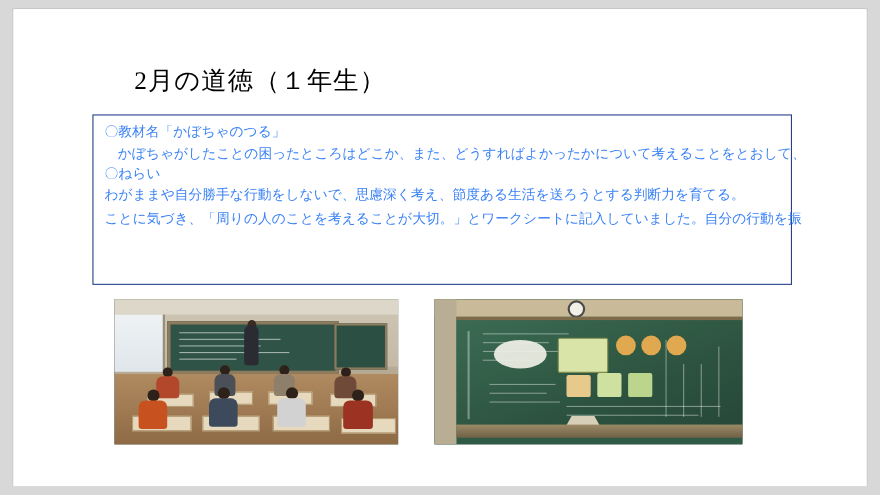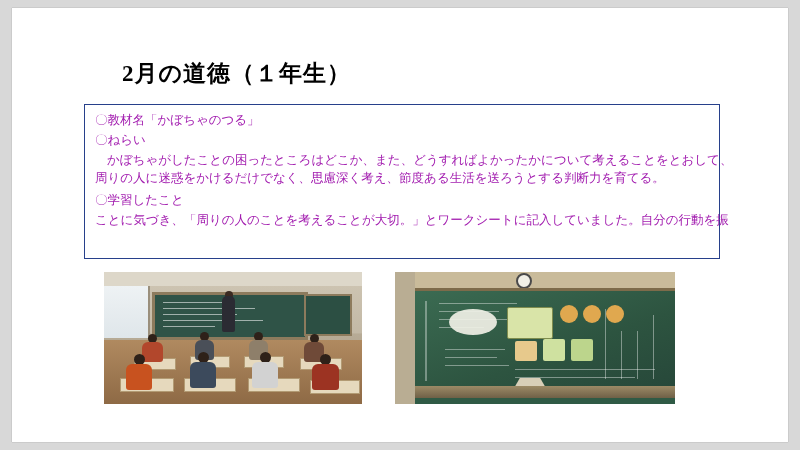--- a/index.html
+++ b/index.html
@@ -21,40 +21,40 @@
     height: 434px;
     background: #ffffff;
     box-shadow: 0 0 1px rgba(0,0,0,0.35);
     overflow: hidden;
   }
   .title {
     position: absolute;
     left: 110px;
     top: 50px;
     font-size: 23px;
-    font-weight: bold;
+    font-weight: normal;
     letter-spacing: 1px;
     color: #000000;
     white-space: nowrap;
   }
   .body-box {
     position: absolute;
     left: 72px;
     top: 96px;
     width: 636px;
     height: 155px;
     border: 1px solid #27408b;
     background: #ffffff;
     box-sizing: border-box;
     padding: 7px 10px 0 10px;
   }
   .line {
     font-size: 12.5px;
     line-height: 1.42;
-    color: #a21caf;
+    color: #3b82f6;
     white-space: nowrap;
   }
   .head-line {
     margin-bottom: 2px;
   }
   .para {
     margin-top: 1px;
     margin-bottom: 4px;
   }
   .indent { text-indent: 12px; }
@@ -168,24 +168,23 @@
 </style>
 </head>
 <body>
 
 <div class="slide">
 
   <div class="title">2月の道徳（１年生）</div>
 
   <div class="body-box">
     <div class="line head-line">〇教材名「かぼちゃのつる」</div>
+    <div class="line indent">かぼちゃがしたことの困ったところはどこか、また、どうすればよかったかについて考えることをとおして、</div>
     <div class="line head-line">〇ねらい</div>
-    <div class="line indent">かぼちゃがしたことの困ったところはどこか、また、どうすればよかったかについて考えることをとおして、</div>
-    <div class="line para">周りの人に迷惑をかけるだけでなく、思慮深く考え、節度ある生活を送ろうとする判断力を育てる。</div>
-    <div class="line head-line">〇学習したこと</div>
+    <div class="line para">わがままや自分勝手な行動をしないで、思慮深く考え、節度ある生活を送ろうとする判断力を育てる。</div>
     <div class="line">ことに気づき、「周りの人のことを考えることが大切。」とワークシートに記入していました。自分の行動を振</div>
   </div>
 
   <div class="photo photo-left">
     <div class="cl-wall"></div>
     <div class="cl-ceil"></div>
     <div class="cl-win"></div>
     <div class="cl-board">
       <div class="cl-chalk" style="left:8px; top:7px; width:60px;"></div>
       <div class="cl-chalk" style="left:8px; top:13px; width:92px;"></div>

